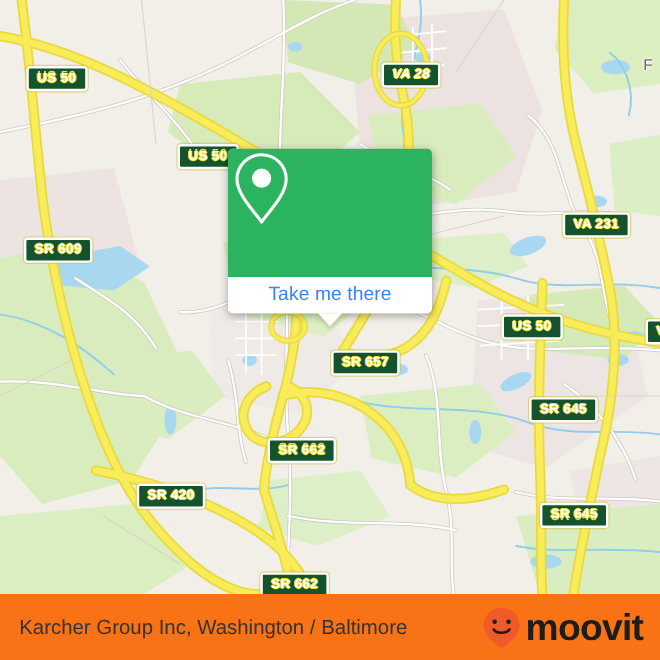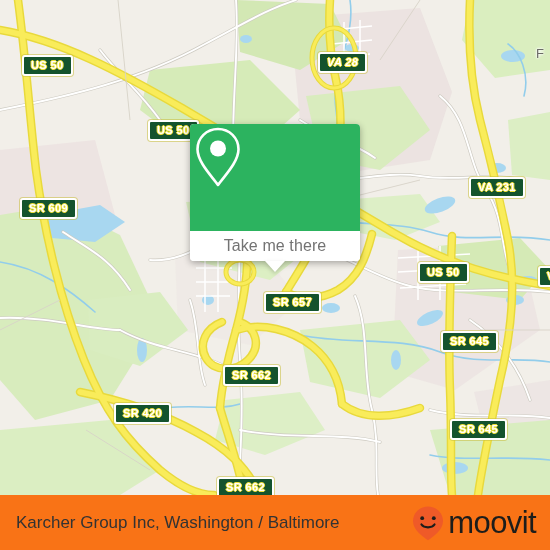--- a/index.html
+++ b/index.html
@@ -68,21 +68,21 @@
     border-radius:4px 4px 0 0;
     display:flex;align-items:center;justify-content:center;
   }
   .callout-bottom{
     height:30px;
     background:#ffffff;
     border-radius:0 0 4px 4px;
     display:flex;align-items:center;justify-content:center;
   }
   .callout-bottom span{
-    color:#737373;font-size:16px;letter-spacing:.1px;
+    color:#3b82f6;font-size:16px;letter-spacing:.1px;
   }
   .callout-tail{
     position:absolute;left:50%;top:137px;
     margin-left:-10px;
     width:0;height:0;
     border-left:10px solid transparent;
     border-right:10px solid transparent;
     border-top:11px solid #ffffff;
     filter:drop-shadow(0 2px 2px rgba(0,0,0,.18));
   }
@@ -95,21 +95,21 @@
   }
   .footer-title{
     position:absolute;left:16px;top:50%;transform:translateY(-50%);
     font-size:17px;color:#333333;white-space:nowrap;
   }
   .brand{
     position:absolute;right:14px;top:50%;transform:translateY(-50%);
     display:flex;align-items:center;gap:3px;
   }
   .brand-word{
-    font-size:31px;font-weight:normal;color:#1d1d1b;letter-spacing:-.6px;
+    font-size:31px;font-weight:bold;color:#1d1d1b;letter-spacing:-.6px;
     line-height:31px;
   }
 </style>
 </head>
 <body>
 
 <div id="root">
 
   <div class="map">
 
@@ -269,21 +269,21 @@
 
     <div class="place-label" style="left:531px;top:32px;padding-left:48px;">Fra</div>
     <div class="place-label" style="left:536px;top:46px;">F</div>
 
     <div class="shield" style="left:22px;top:55px;">US 50</div>
     <div class="shield" style="left:148px;top:120px;">US 50</div>
     <div class="shield" style="left:318px;top:52px;font-style:italic;">VA 28</div>
     <div class="shield" style="left:469px;top:177px;">VA 231</div>
     <div class="shield" style="left:20px;top:198px;">SR 609</div>
     <div class="shield" style="left:418px;top:262px;">US 50</div>
-    <div class="shield" style="left:264px;top:292px;">SR 657</div>
+    <div class="shield" style="left:276px;top:292px;">SR 657</div>
     <div class="shield" style="left:441px;top:331px;">SR 645</div>
     <div class="shield" style="left:223px;top:365px;">SR 662</div>
     <div class="shield" style="left:114px;top:403px;">SR 420</div>
     <div class="shield" style="left:450px;top:419px;">SR 645</div>
     <div class="shield" style="left:217px;top:477px;">SR 662</div>
     <div class="shield" style="left:538px;top:266px;">V</div>
 
 
     <div class="callout">
       <div class="callout-top">

